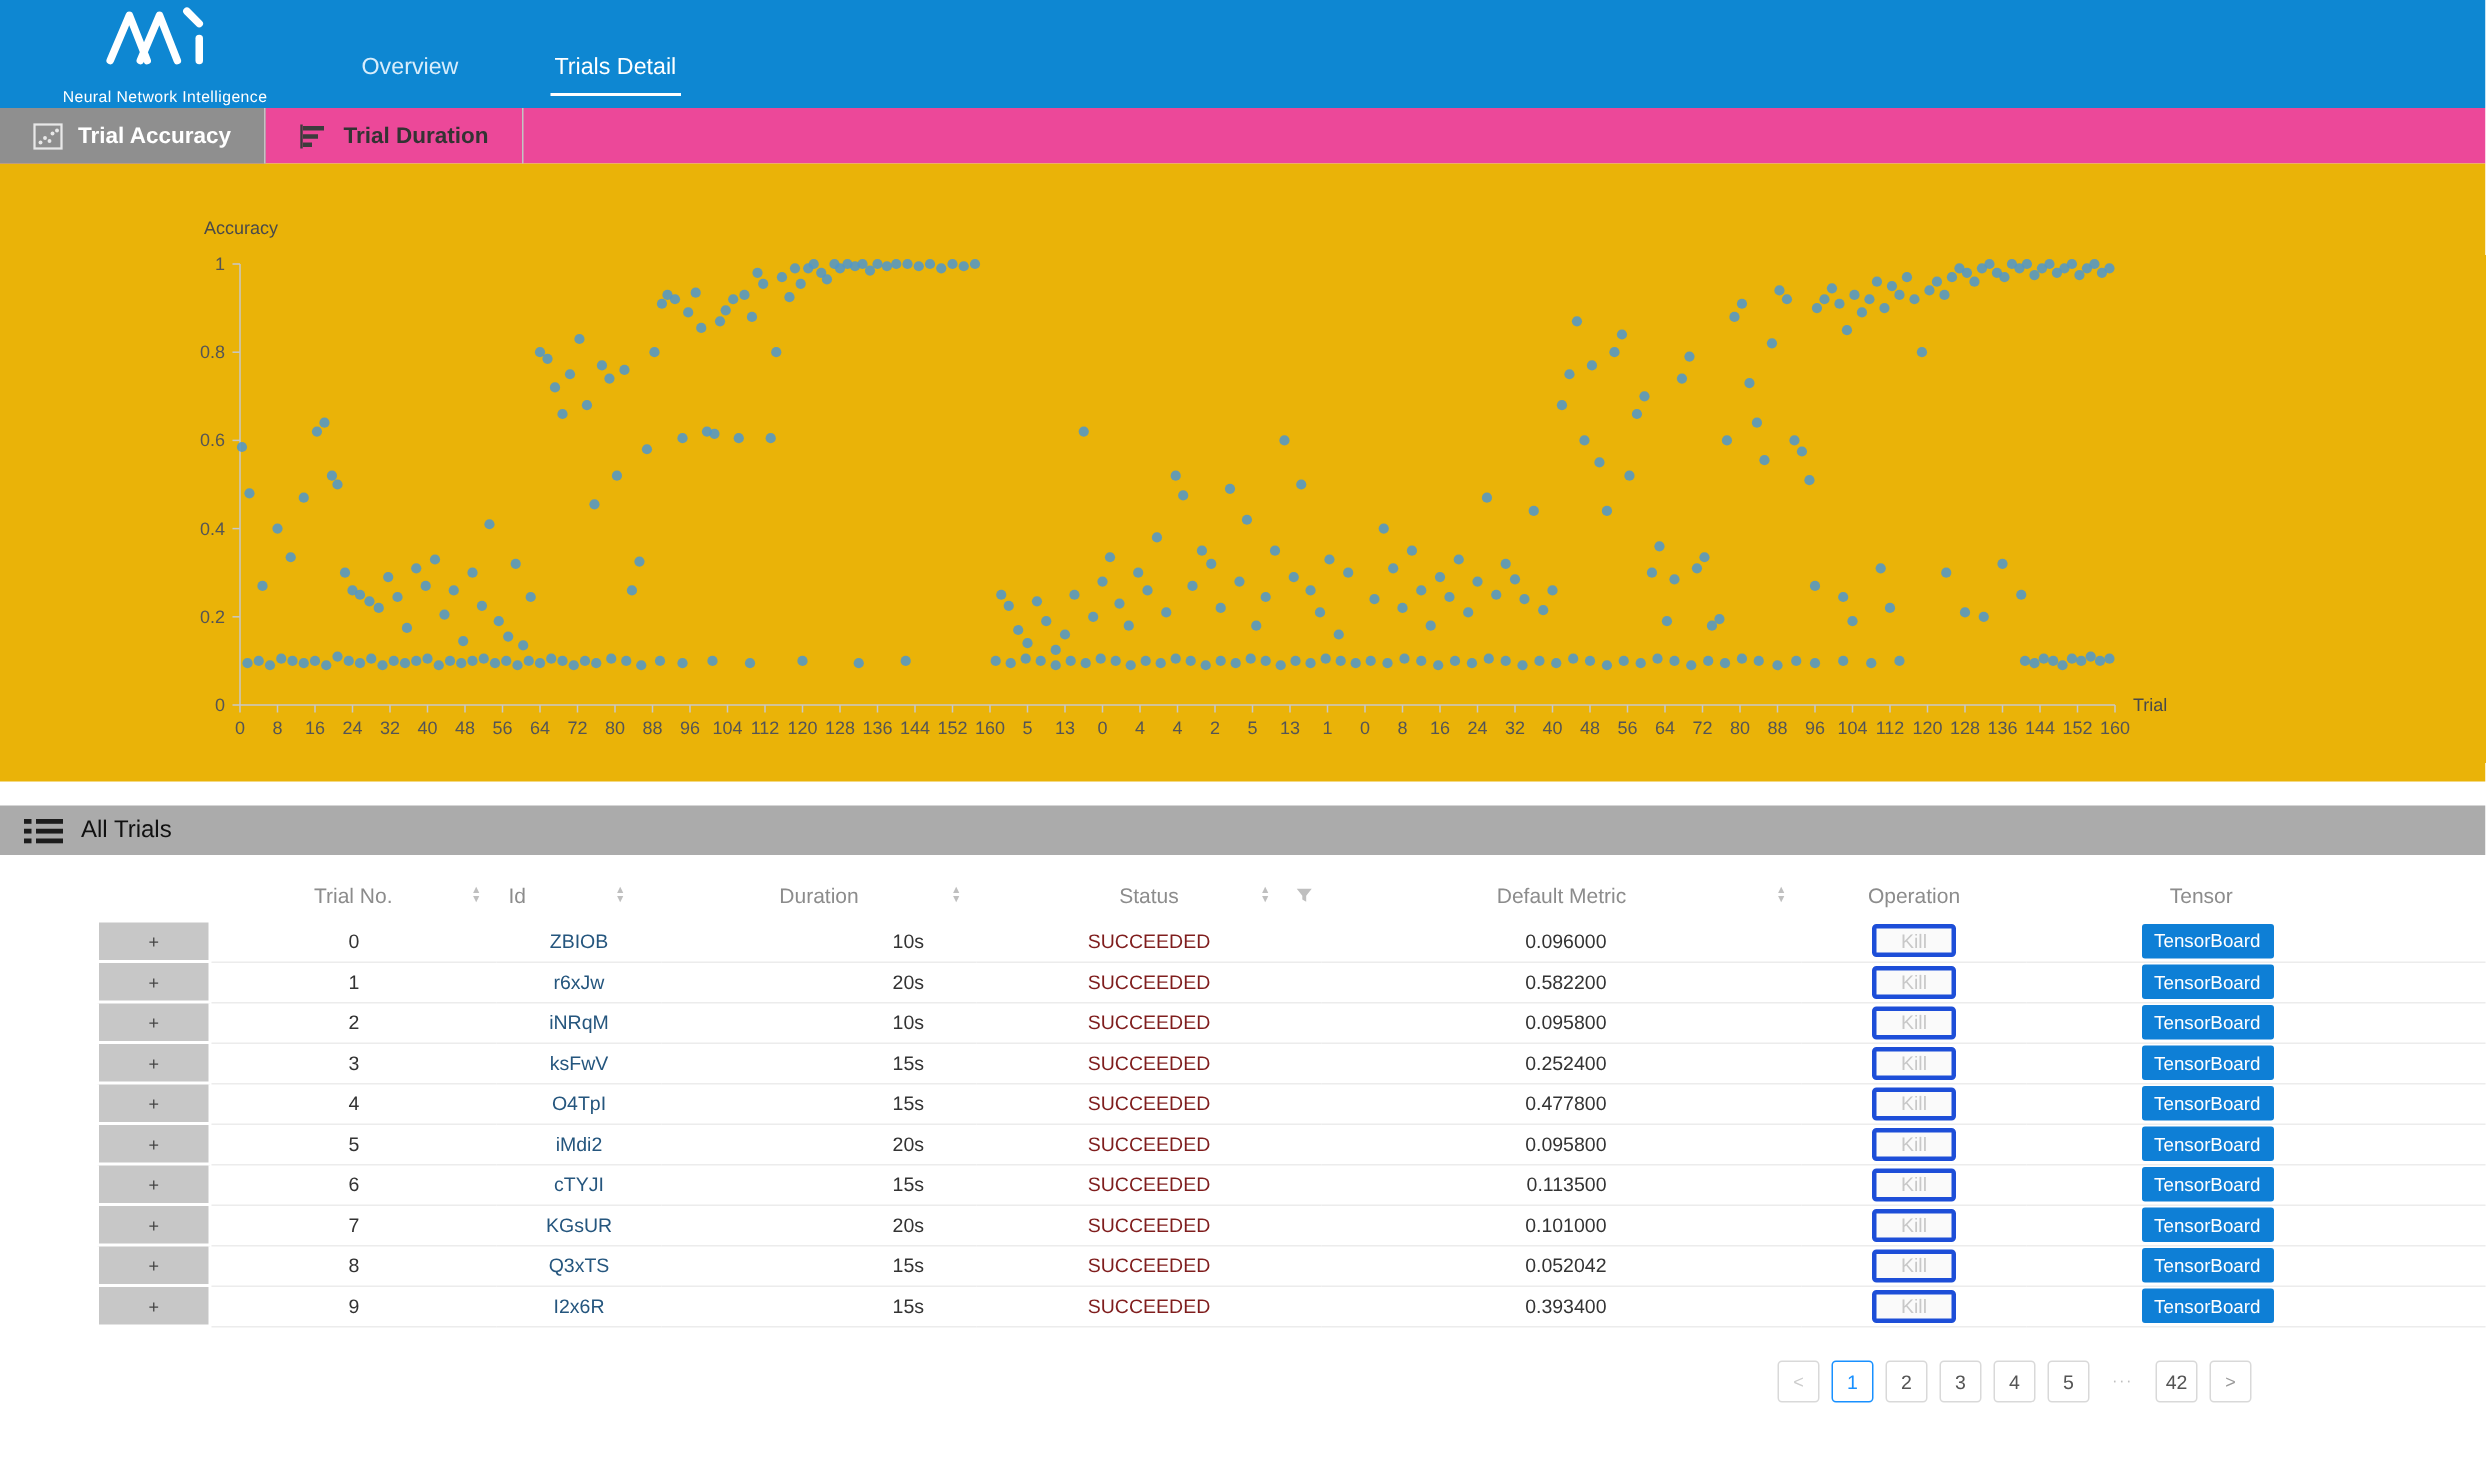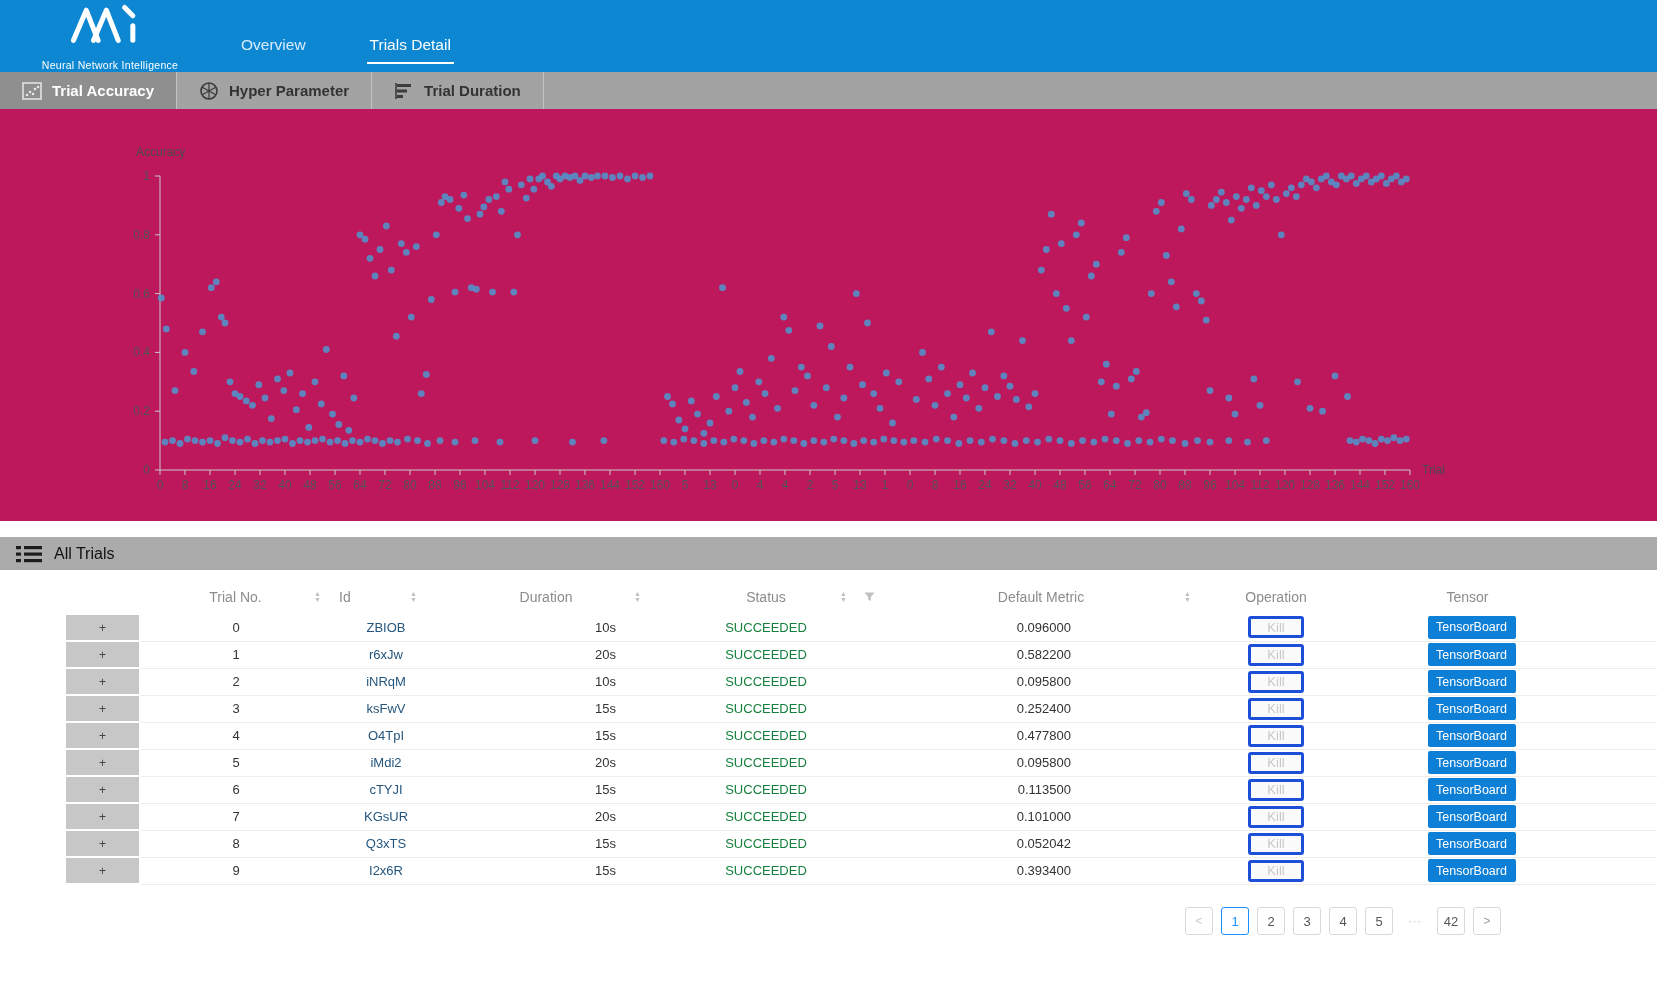--- a/index.html
+++ b/index.html
@@ -9,29 +9,29 @@
   
   .navbar { height: 72px; background: #0e87d2; display: flex; align-items: center; }
   .logo { display: flex; flex-direction: column; align-items: center; margin-left: 30px; width: 160px; gap: 12px; }
   .logo svg { display: block; }
   .logo-text { color: #fff; font-size: 10.5px; letter-spacing: .3px; margin-top: 3px; white-space: nowrap; }
   .nav-links { display: flex; gap: 58px; margin-left: 48px; margin-top: 28px; }
   .nav-link { color: #d8edfb; font-size: 15.5px; padding: 0 3px 8px; cursor: pointer; }
   .nav-link.active { color: #fff; border-bottom: 2px solid #fff; }
 
   
-  .tabbar { height: 37px; background: #a3a3a3; display: flex; }
+  .tabbar { height: 37px; background: #ec4899; display: flex; }
   .tab { display: flex; align-items: center; gap: 10px; padding: 0 22px;
     font-size: 15px; font-weight: bold; color: #333; cursor: pointer;
     border-right: 1px solid #c3c3c3; }
   .tab.active { background: #8f8f8f; color: #fff; }
   .tab svg { display: block; }
 
   
-  .chart-section { height: 412px; background: #be185d; }
+  .chart-section { height: 412px; background: #eab308; }
   .axis-title { font-size: 12px; fill: #4a4a4a; }
   .tick-label { font-size: 12px; fill: #555; }
 
   
   .alltrials-bar { height: 33px; background: #ababab; display: flex; align-items: center;
     padding-left: 16px; margin-top: 16px; }
   .alltrials-title { font-size: 16px; font-weight: normal; color: #111; margin-left: 12px; }
 
   
   .table-wrap { padding: 0 24px; margin-top: 10px; margin-left: 40px; }
@@ -48,21 +48,21 @@
   .sort::before { content: "▲"; } .sort::after { content: "▼"; }
   th.c-id .sort { right: 24px; }
   th.c-status .sort { right: 34px; }
   .filter { position: absolute; right: 6px; top: 50%; transform: translateY(-50%); cursor: pointer; }
   td { height: 27px; font-size: 13px; color: #333; border-bottom: 1px solid #ececec; padding: 0 8px; }
   td.c-expand { background: #c7c7c7; border: 2px solid #fff; text-align: center;
     color: #444; font-size: 12px; cursor: pointer; }
   td.c-no { text-align: center; }
   td.c-id { text-align: center; color: #25567e; }
   td.c-dur { text-align: right; padding-right: 35px; }
-  td.c-status { text-align: center; color: #15803d; }
+  td.c-status { text-align: center; color: #7f1d1d; }
   td.c-metric { text-align: right; padding-right: 130px; }
   td.c-op { text-align: center; }
   td.c-tb { text-align: center; padding-right: 90px; }
   .kill-btn { width: 56px; height: 22px; border: 3px solid #1d4ed8; background: #fafafa;
     color: #c8c8c8; border-radius: 3px; font-size: 13px; cursor: not-allowed;
     font-family: "Liberation Sans", sans-serif; }
   .tb-btn { width: 88px; height: 23px; border: none; background: #0e7fd6; color: #fff;
     border-radius: 2px; font-size: 12.5px; cursor: pointer;
     font-family: "Liberation Sans", sans-serif; }
 
@@ -101,27 +101,20 @@
   <div class="tab active">
     <svg width="20" height="18" viewBox="0 0 20 18">
       <rect x="1" y="1" width="18" height="16" fill="none" stroke="#e8e8e8" stroke-width="1.5"></rect>
       <circle cx="5" cy="13" r="1.3" fill="#e8e8e8"></circle>
         <circle cx="8" cy="10" r="1.3" fill="#e8e8e8"></circle>
       <circle cx="11" cy="12" r="1.3" fill="#e8e8e8"></circle>
         <circle cx="13" cy="7" r="1.3" fill="#e8e8e8"></circle>
       <circle cx="16" cy="5" r="1.3" fill="#e8e8e8"></circle>
     </svg>
     <span>Trial Accuracy</span>
-  </div>
-  <div class="tab">
-    <svg width="20" height="20" viewBox="0 0 20 20">
-      <circle cx="10" cy="10" r="8" fill="none" stroke="#3c3c3c" stroke-width="1.6"></circle>
-      <path d="M10 2 V18 M2.8 6 L17.2 14 M2.8 14 L17.2 6" stroke="#3c3c3c" stroke-width="1.2" fill="none"></path>
-    </svg>
-    <span>Hyper Parameter</span>
   </div>
   <div class="tab">
     <svg width="20" height="18" viewBox="0 0 20 18">
       <path d="M2 1 V17" stroke="#3c3c3c" stroke-width="1.6"></path>
       <rect x="3" y="2" width="14" height="3" fill="#3c3c3c"></rect>
       <rect x="3" y="7.5" width="10" height="3" fill="#3c3c3c"></rect>
       <rect x="3" y="13" width="6" height="3" fill="#3c3c3c"></rect>
     </svg>
     <span>Trial Duration</span>
   </div>

